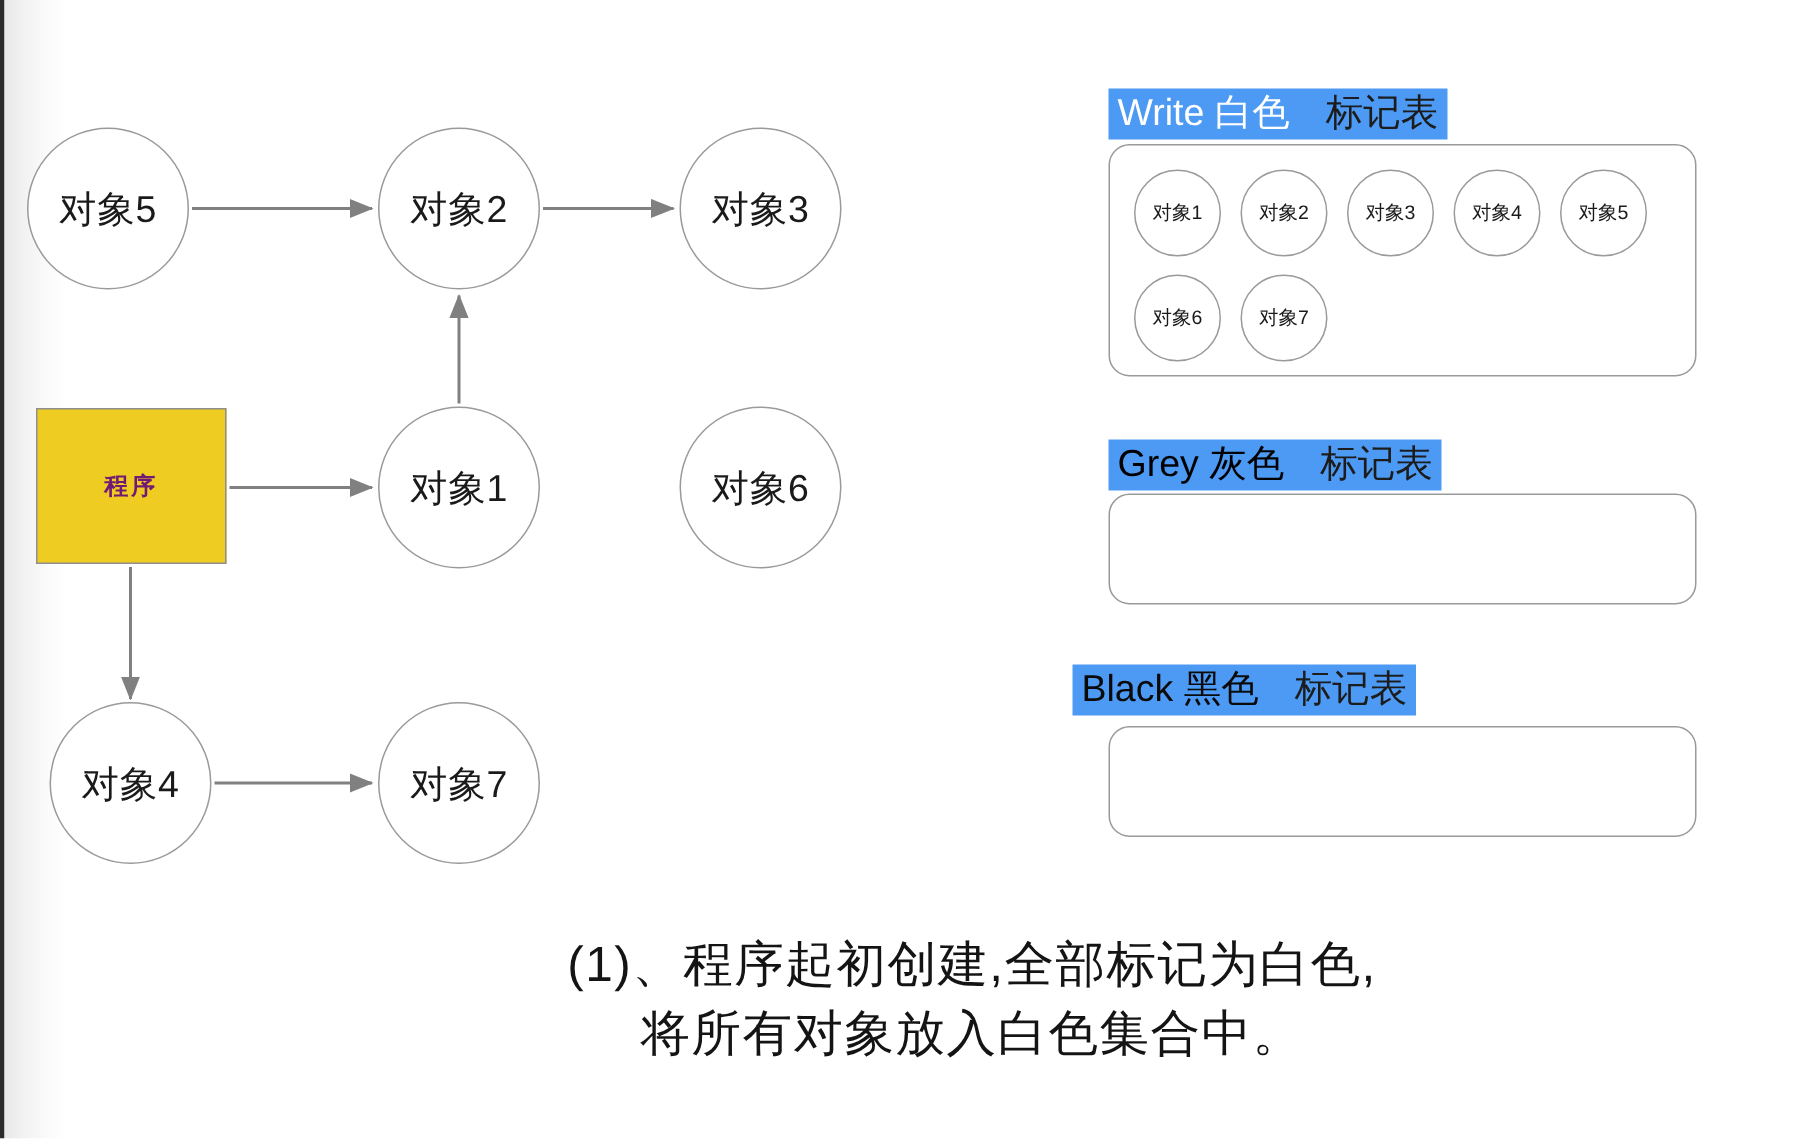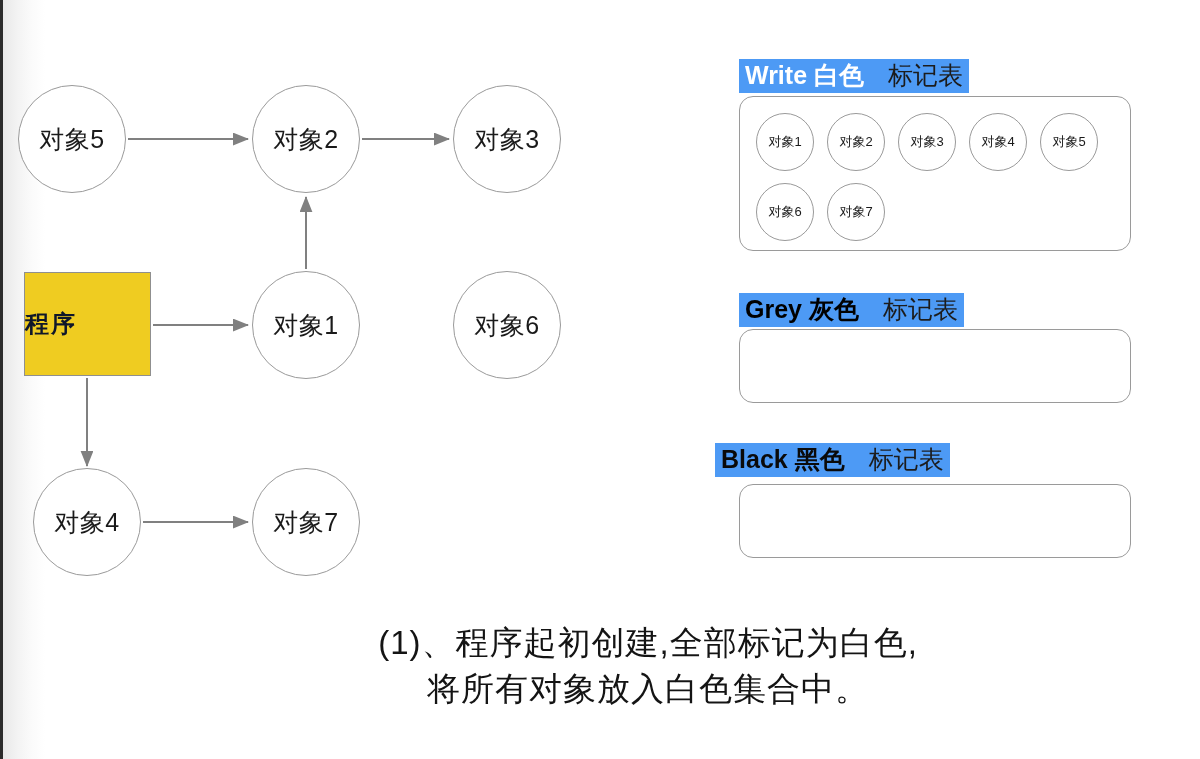--- a/index.html
+++ b/index.html
@@ -28,44 +28,44 @@
     display:flex;align-items:center;justify-content:center;
     color:#1a1a1a;
     font-size:25px;
     letter-spacing:.5px;
     box-sizing:border-box;
   }
   .prog-box{
     position:absolute;
     background:#efcc21;
     border:1.5px solid #8f8f8f;
-    display:flex;align-items:center;justify-content:flex-start;
-    color:#0f172a;
-    font-size:24px;
+    display:flex;align-items:center;justify-content:center;
+    color:#701a75;
+    font-size:16px;
     font-weight:600;
     letter-spacing:2px;
     box-sizing:border-box;
   }
 
   
   .edges{position:absolute;left:0;top:0;width:620px;height:620px;}
 
   
   .mark-title{
     position:absolute;
     background:#4d9af5;
     font-size:25px;
     font-weight:700;
     line-height:1.15;
     padding:2px 6px 3px 6px;
     white-space:nowrap;
     box-sizing:border-box;
   }
-  .mark-title .en{font-weight:700;}
-  .mark-title .zh-tag{font-weight:700;}
+  .mark-title .en{font-weight:400;}
+  .mark-title .zh-tag{font-weight:400;}
   .mark-title .tail{color:#1c1c1c;font-weight:500;margin-left:24px;}
   .t-write .en,.t-write .zh-tag{color:#ffffff;}
   .t-grey  .en,.t-grey  .zh-tag{color:#000000;margin-top:40px;}
   .t-black .en,.t-black .zh-tag{color:#0a0a0a;}
 
   .mark-box{
     position:absolute;
     border:1.5px solid #9a9a9a;
     border-radius:14px;
     background:#ffffff;

